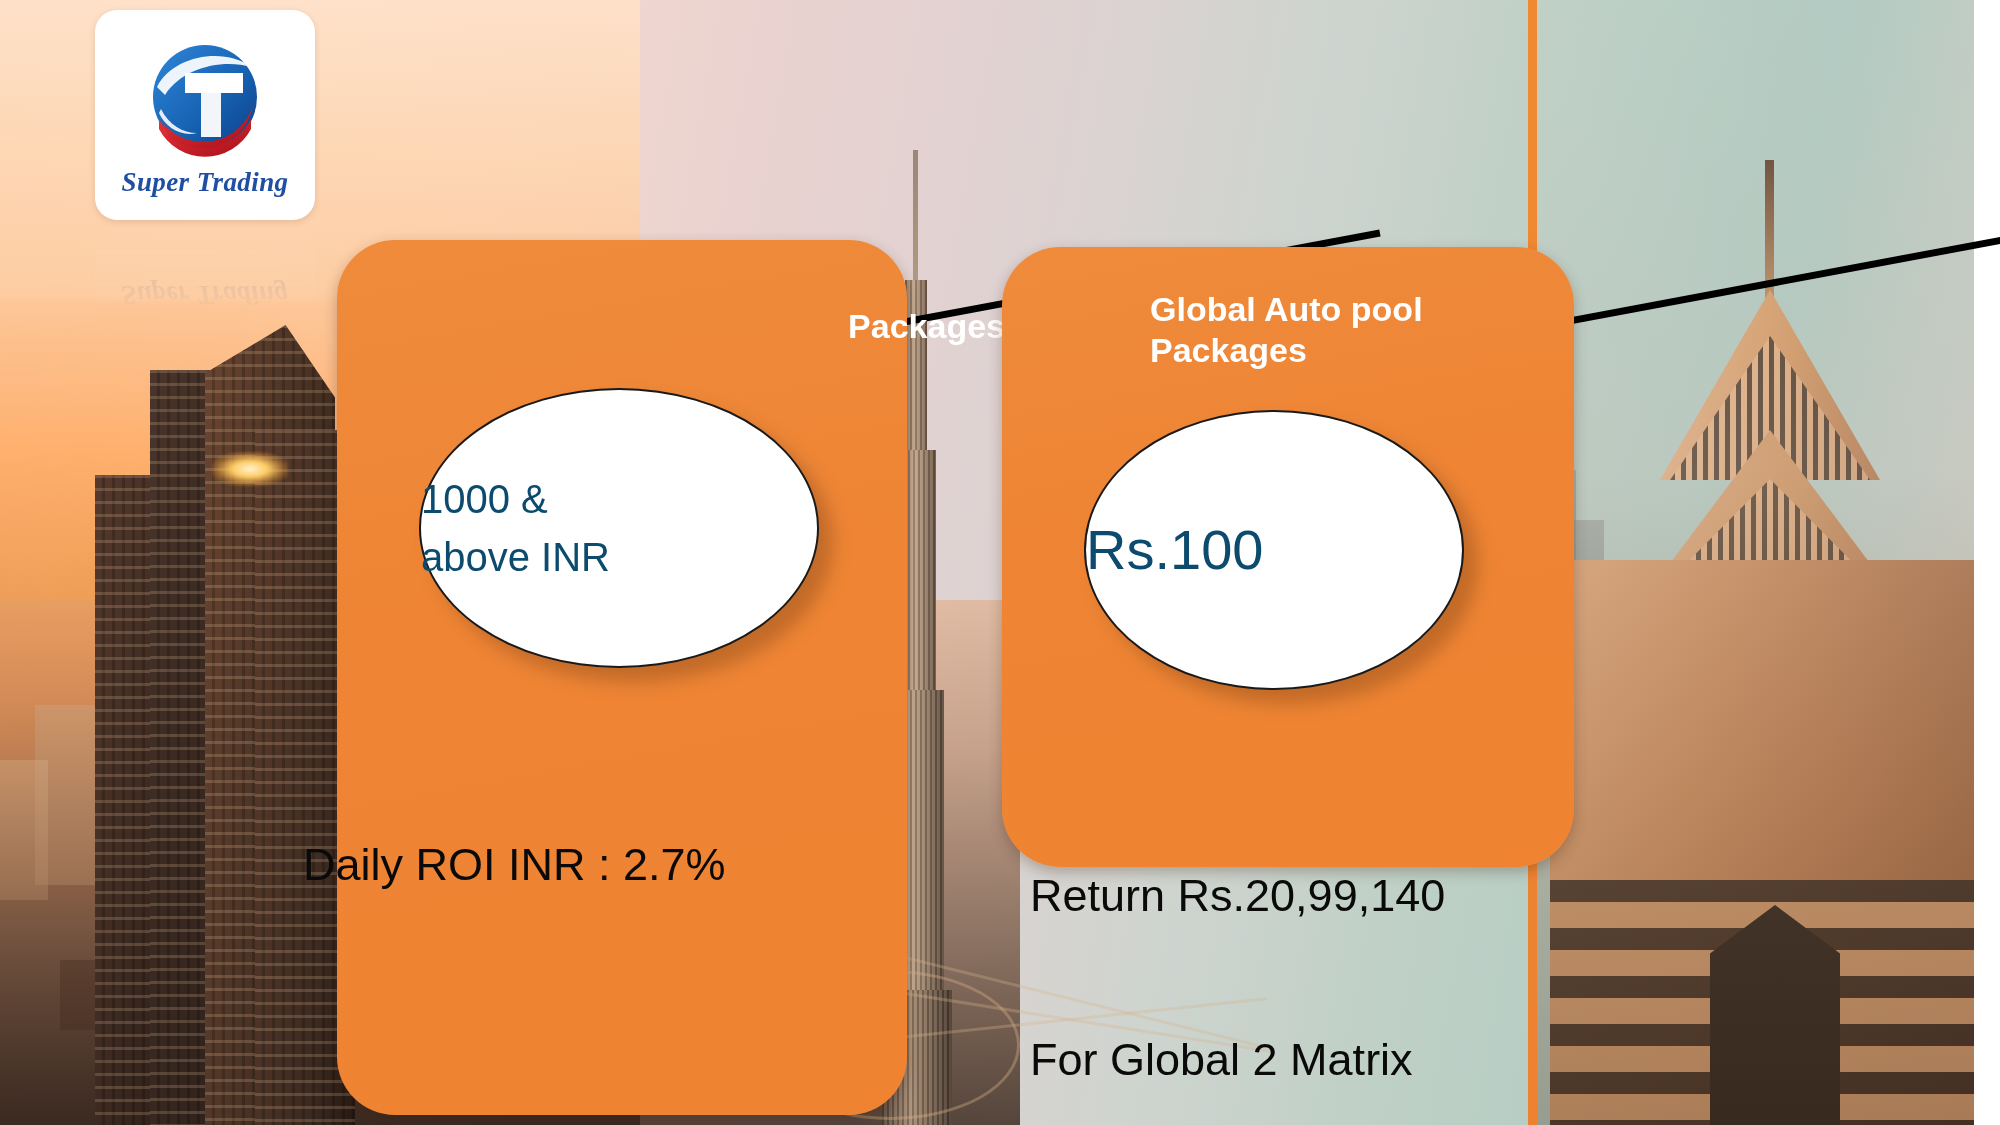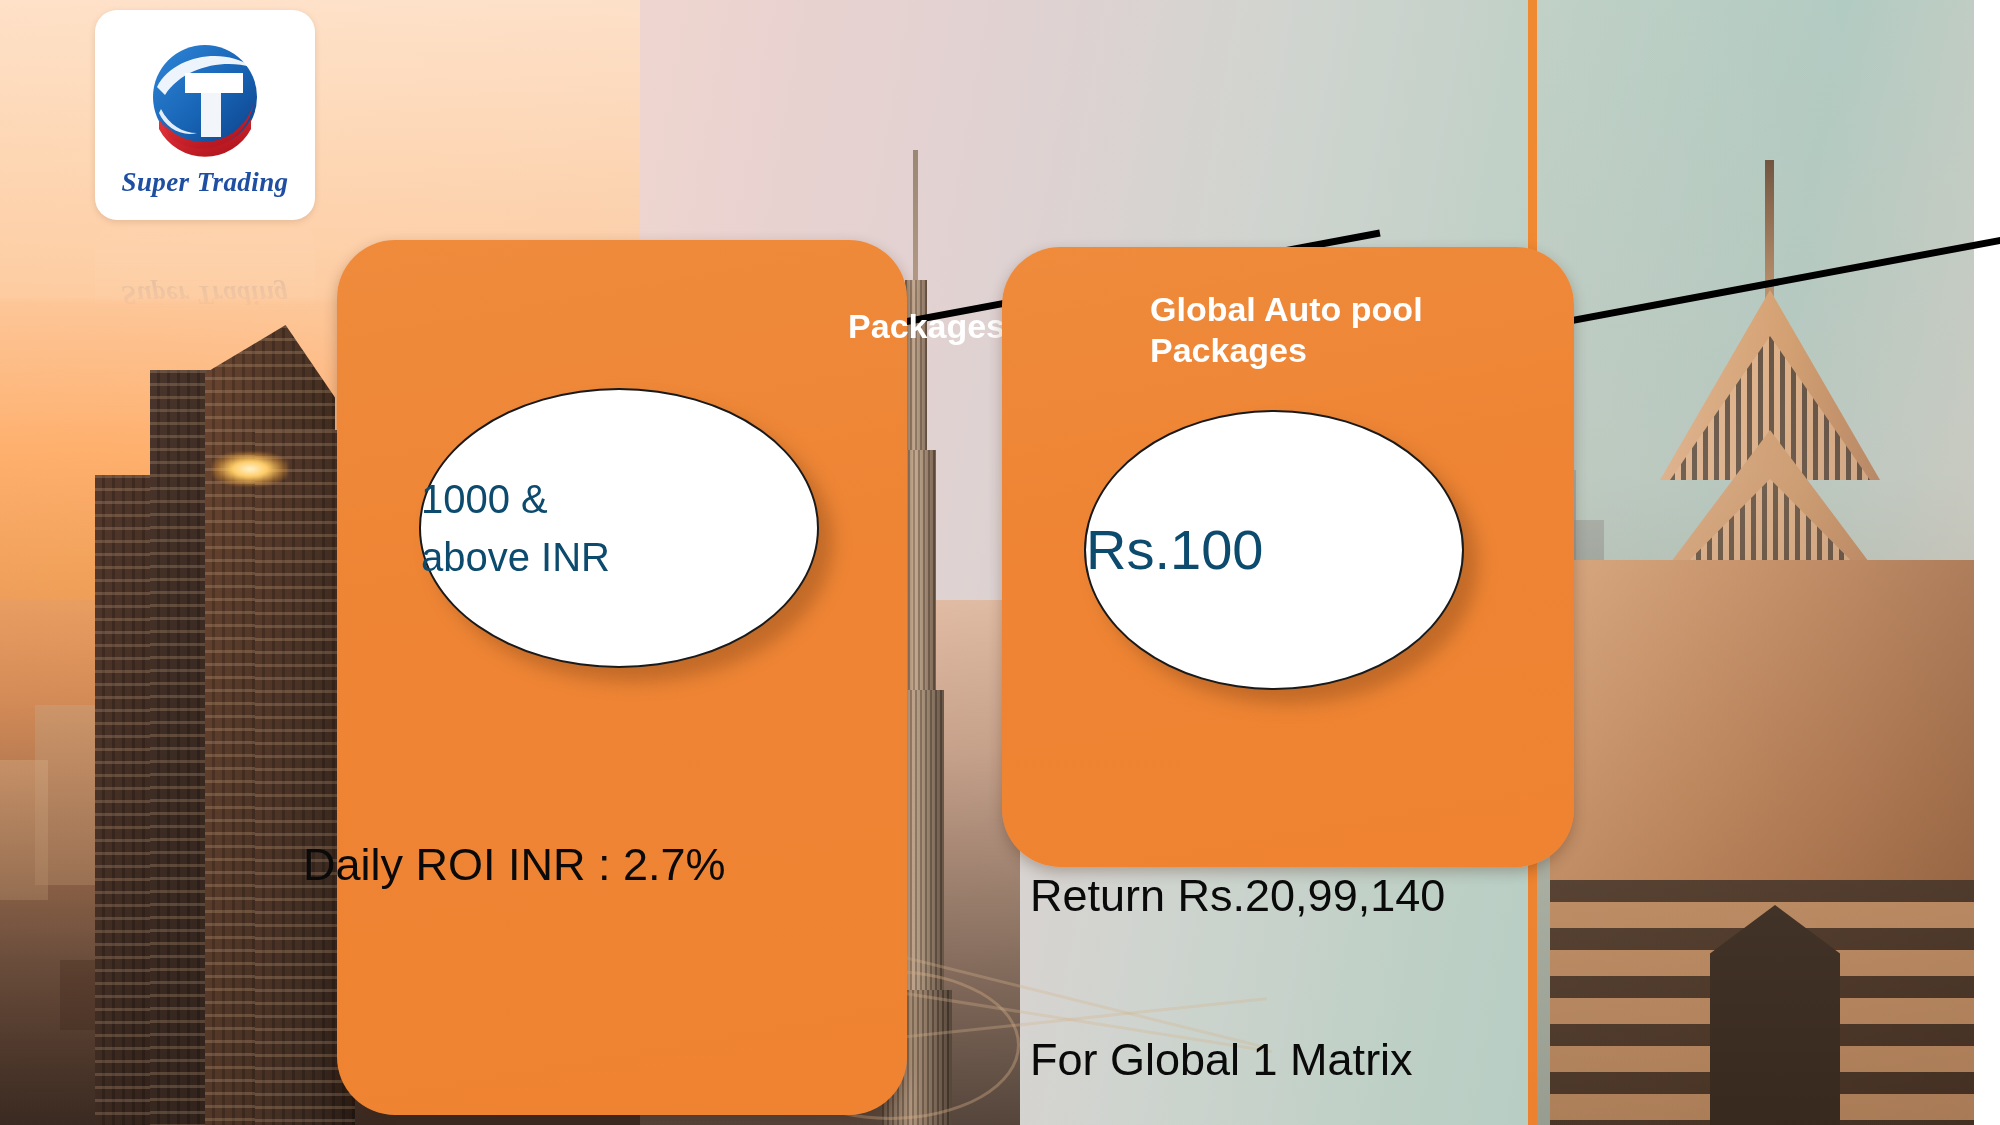--- a/index.html
+++ b/index.html
@@ -404,18 +404,18 @@
 
     <div class="ellipse-wrap">
       <div class="ellipse-shadow"></div>
       <div class="ellipse">
         <span>Rs.100</span>
       </div>
     </div>
 
     <div class="card-body">
       <span class="ln">Return Rs.20,99,140</span>
-      <span class="ln">For Global 1 Matrix</span>
+      <span class="ln">For Global 2 Matrix</span>
       
     </div>
   </div>
 
 </div>
 
 </body></html>

